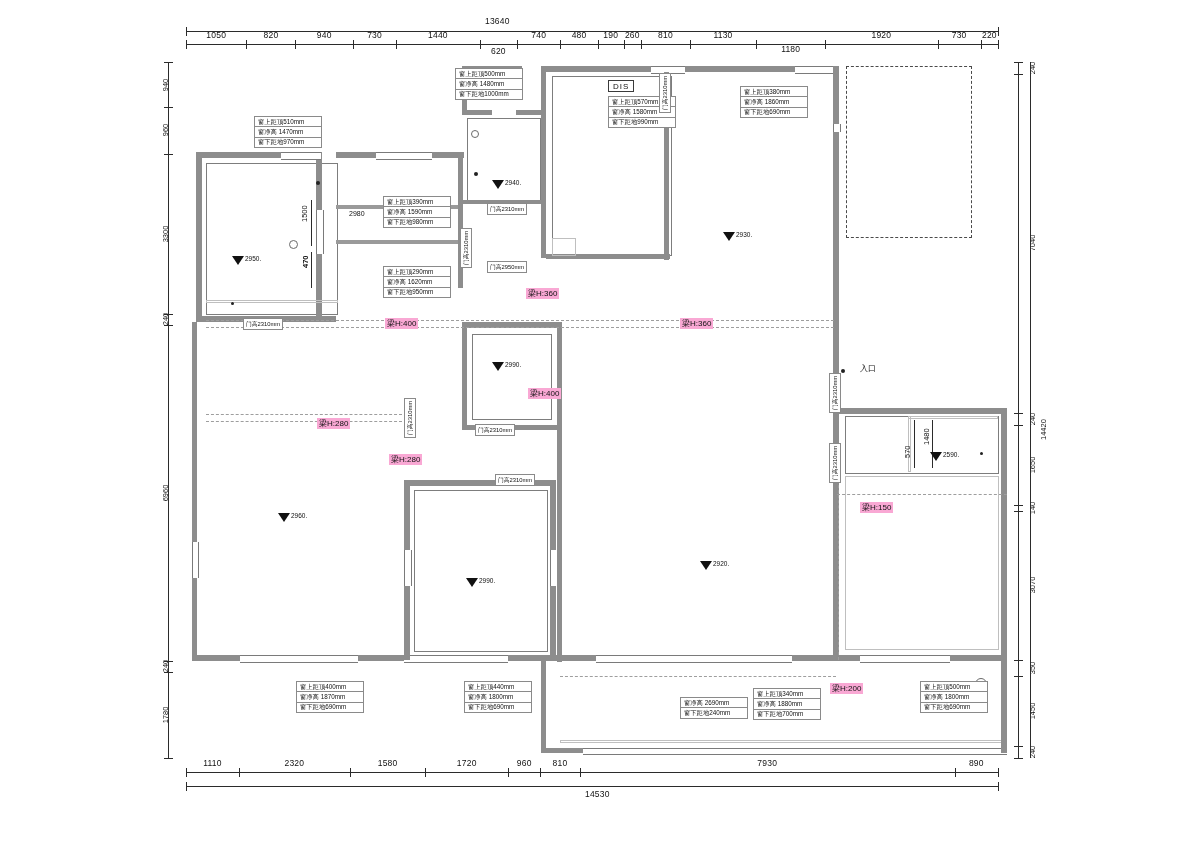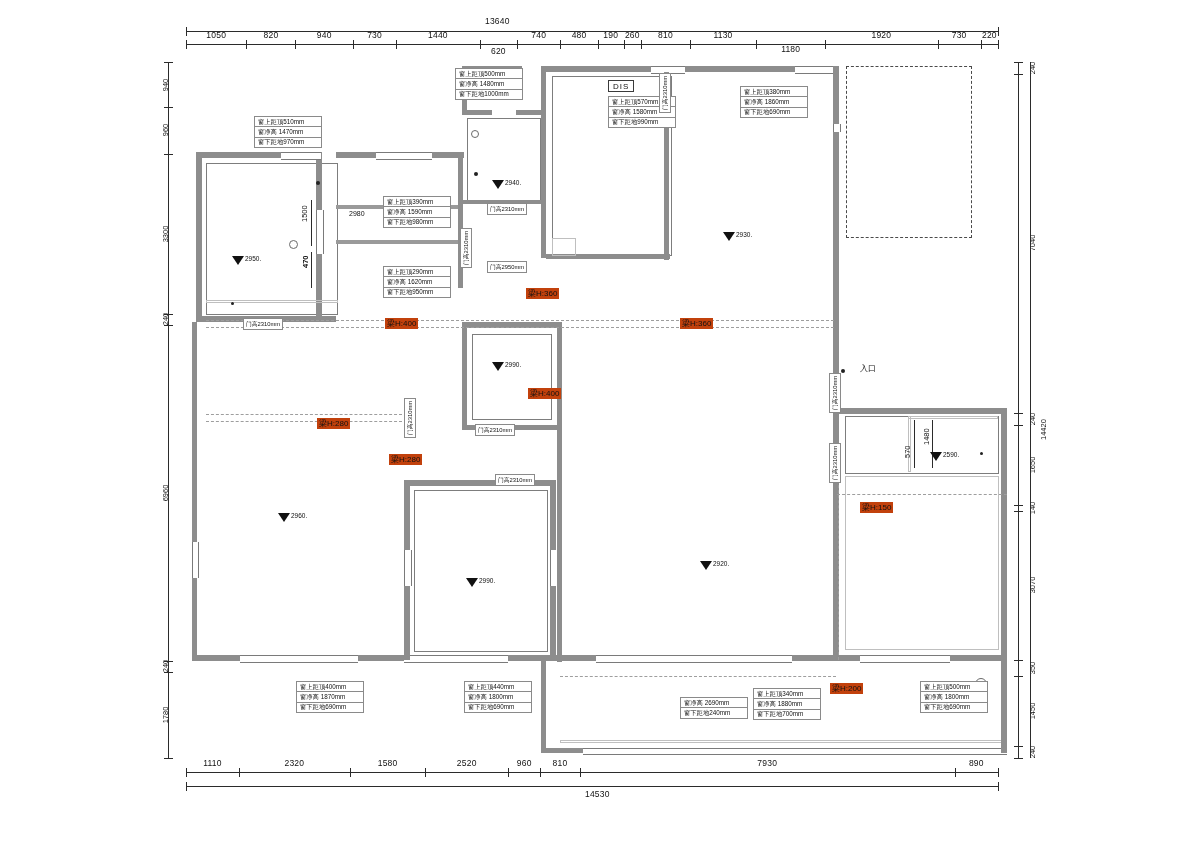--- a/index.html
+++ b/index.html
@@ -17,21 +17,21 @@
   .tick{position:absolute;background:#2b2b2b;width:1px;}
   .tickh{position:absolute;background:#2b2b2b;height:1px;}
   .dimtext{position:absolute;font-size:8.5px;color:#111;white-space:nowrap;letter-spacing:0.2px;}
 
   
   .note{position:absolute;border:1px solid #8a8a8a;background:#fff;font-size:6.3px;line-height:1.0;color:#111;}
   .note div{border-bottom:1px solid #8a8a8a;padding:1.5px 3px 1.5px 3px;white-space:nowrap;}
   .note div:last-child{border-bottom:none;}
 
   
-  .beam{position:absolute;font-size:8px;color:#111;background:#c2410c;padding:0 2px;white-space:nowrap;}
+  .beam{position:absolute;font-size:8px;color:#111;background:#f9a8d4;padding:0 2px;white-space:nowrap;}
   .beamdash{position:absolute;border-top:1px dashed #9e9e9e;}
 
   
   .doortag{position:absolute;font-size:5.8px;color:#111;border:1px solid #8a8a8a;background:#fff;padding:0.5px 2px;white-space:nowrap;}
   .doortag.v{transform-origin:left top;}
 
   
   .lvl{position:absolute;}
   .lvl .tri{width:0;height:0;border-left:6px solid transparent;border-right:6px solid transparent;border-top:9px solid #111;}
   .lvl .txt{position:absolute;left:13px;top:-1px;font-size:6.5px;color:#111;white-space:nowrap;}
@@ -95,21 +95,21 @@
   <div class="dimtext" style="left:585px;top:789px;">14530</div>
   <div id="bottom-dims">
       <div class="dimline" style="left: 186px; top: 772px; width: 812px; height: 1px;"></div>
       <div class="tick" style="left: 186px; top: 768px; height: 9px;"></div>
       <div class="dimtext" style="left: 212.376px; top: 758px; transform: translateX(-50%);">1110</div>
       <div class="tick" style="left: 238.752px; top: 768px; height: 9px;"></div>
       <div class="dimtext" style="left: 294.329px; top: 758px; transform: translateX(-50%);">2320</div>
       <div class="tick" style="left: 349.907px; top: 768px; height: 9px;"></div>
       <div class="dimtext" style="left: 387.587px; top: 758px; transform: translateX(-50%);">1580</div>
       <div class="tick" style="left: 425.267px; top: 768px; height: 9px;"></div>
-      <div class="dimtext" style="left: 466.715px; top: 758px; transform: translateX(-50%);">2520</div>
+      <div class="dimtext" style="left: 466.715px; top: 758px; transform: translateX(-50%);">1720</div>
       <div class="tick" style="left: 508.162px; top: 768px; height: 9px;"></div>
       <div class="dimtext" style="left: 524.176px; top: 758px; transform: translateX(-50%);">960</div>
       <div class="tick" style="left: 540.19px; top: 768px; height: 9px;"></div>
       <div class="dimtext" style="left: 559.972px; top: 758px; transform: translateX(-50%);">810</div>
       <div class="tick" style="left: 579.754px; top: 768px; height: 9px;"></div>
       <div class="dimtext" style="left: 767.211px; top: 758px; transform: translateX(-50%);">7930</div>
       <div class="tick" style="left: 954.668px; top: 768px; height: 9px;"></div>
       <div class="dimtext" style="left: 976.334px; top: 758px; transform: translateX(-50%);">890</div>
       <div class="tick" style="left: 998px; top: 768px; height: 9px;"></div>
       <div class="tick" style="left: 186px; top: 782px; height: 9px;"></div>

